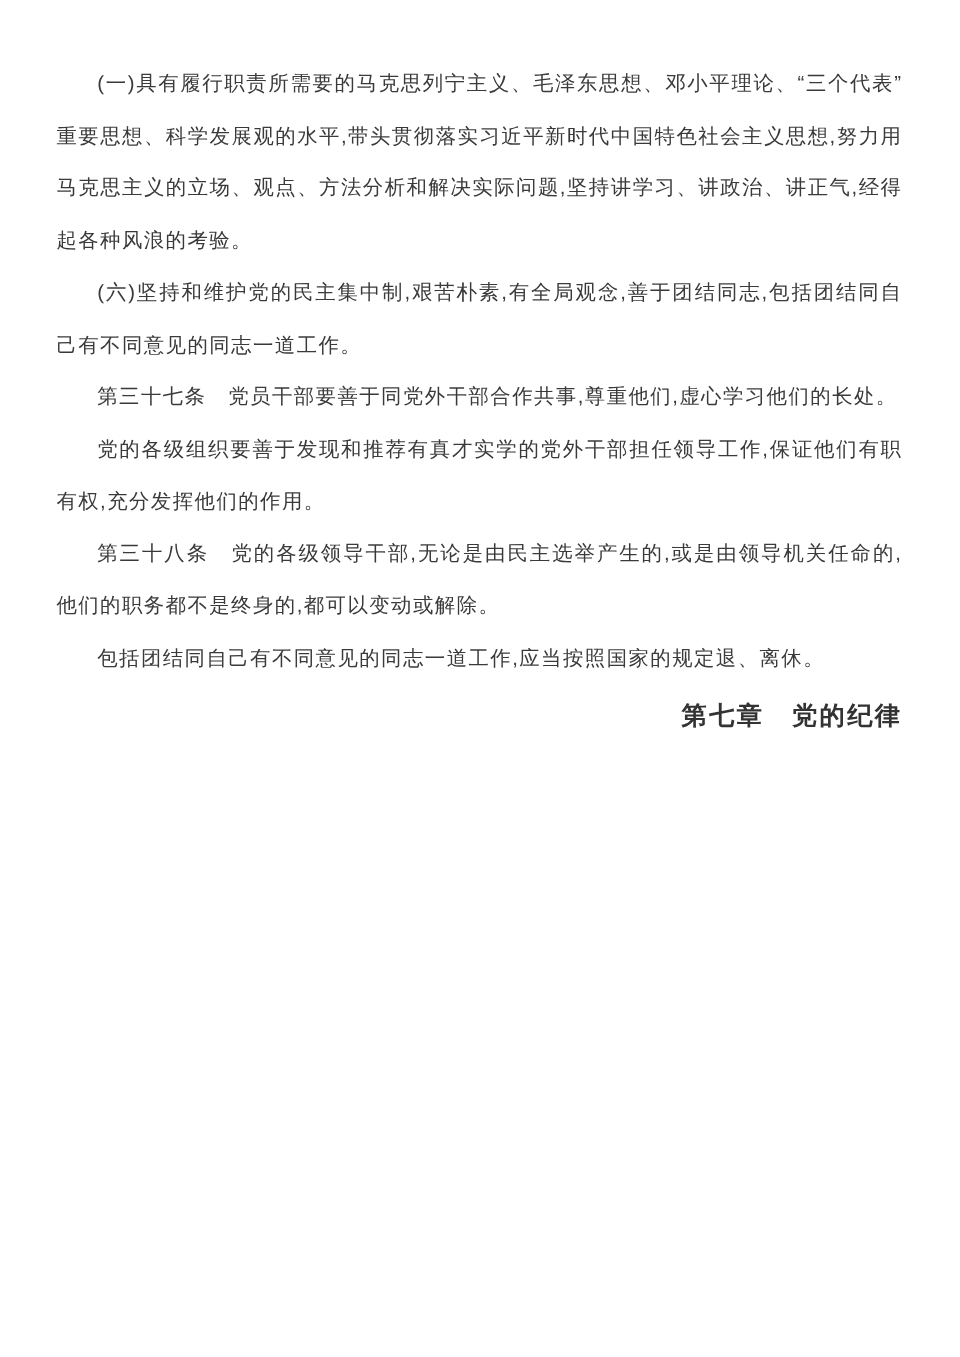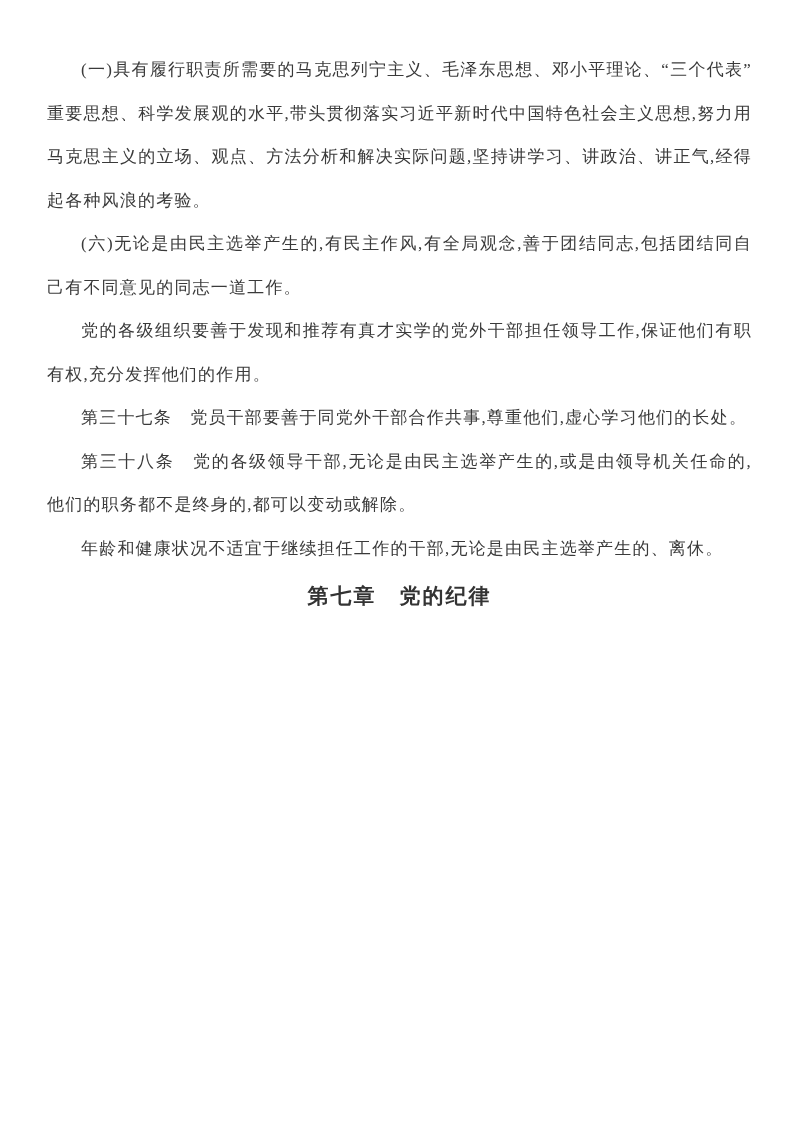--- a/index.html
+++ b/index.html
@@ -24,44 +24,44 @@
     margin: 0;
     padding: 0;
     font-size: 17px;
     line-height: 43.5px;
     letter-spacing: 1.2px;
     color: #3a3a3a;
     text-align: justify;
     text-justify: inter-ideograph;
     text-indent: 2em;
     word-break: break-all;
-    font-family: Liberation Serif, serif;
+    font-family: Liberation Sans, sans-serif;
   }
   
   .doc-body {
     padding-top: 22px;
   }
   h2.chapter-heading {
     margin: 6px 0 0 0;
     padding: 0;
-    text-align: center;
+    text-align: right;
     font-size: 21px;
     font-weight: bold;
     letter-spacing: 2px;
     color: #333333;
     line-height: 40px;
     font-family: "Liberation Serif", serif;
   }
 </style>
 </head>
 <body>
 
 <div class="page">
   <div class="doc-body">
     <p class="para">(一)具有履行职责所需要的马克思列宁主义、毛泽东思想、邓小平理论、“三个代表”重要思想、科学发展观的水平,带头贯彻落实习近平新时代中国特色社会主义思想,努力用马克思主义的立场、观点、方法分析和解决实际问题,坚持讲学习、讲政治、讲正气,经得起各种风浪的考验。</p>
-    <p class="para">(六)无论是由民主选举产生的,有民主作风,有全局观念,善于团结同志,包括团结同自己有不同意见的同志一道工作。</p>
+    <p class="para">(六)坚持和维护党的民主集中制,艰苦朴素,有全局观念,善于团结同志,包括团结同自己有不同意见的同志一道工作。</p>
+    <p class="para">第三十七条　党员干部要善于同党外干部合作共事,尊重他们,虚心学习他们的长处。</p>
     <p class="para">党的各级组织要善于发现和推荐有真才实学的党外干部担任领导工作,保证他们有职有权,充分发挥他们的作用。</p>
-    <p class="para">第三十七条　党员干部要善于同党外干部合作共事,尊重他们,虚心学习他们的长处。</p>
     <p class="para">第三十八条　党的各级领导干部,无论是由民主选举产生的,或是由领导机关任命的,他们的职务都不是终身的,都可以变动或解除。</p>
-    <p class="para">年龄和健康状况不适宜于继续担任工作的干部,无论是由民主选举产生的、离休。</p>
+    <p class="para">包括团结同自己有不同意见的同志一道工作,应当按照国家的规定退、离休。</p>
     <h2 class="chapter-heading">第七章　党的纪律</h2>
   </div>
 </div>
 
 </body></html>

